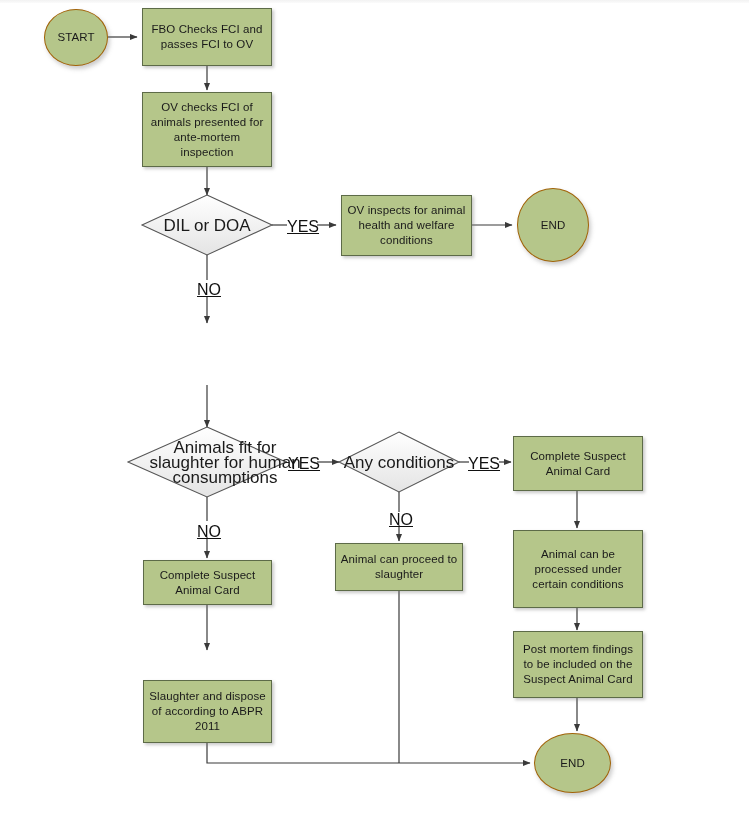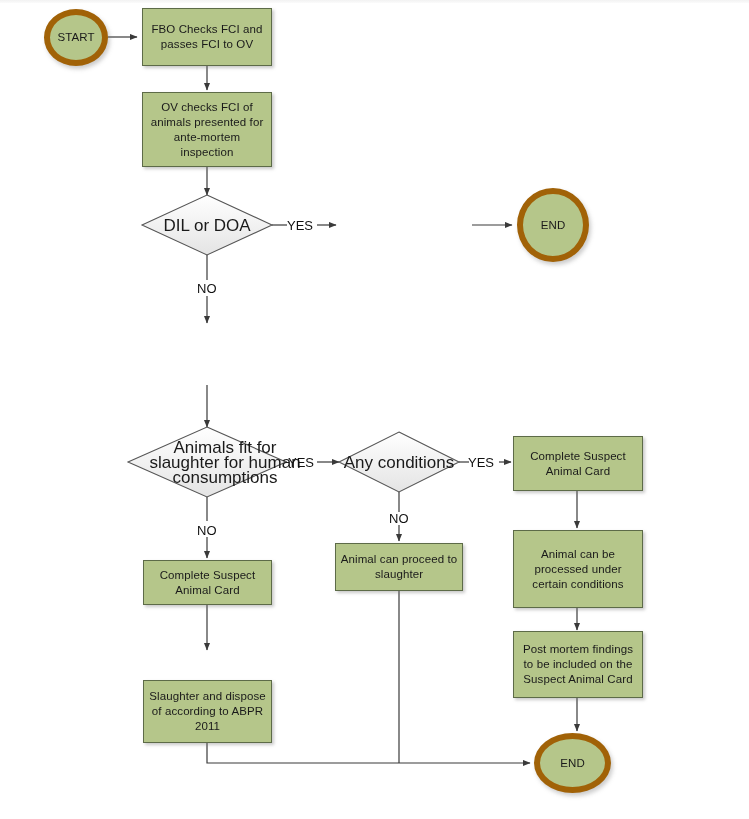--- a/index.html
+++ b/index.html
@@ -40,21 +40,21 @@
     letter-spacing: 0.1px;
   }
   .proc {
     background: #b5c68a;
     border: 1px solid #5d6b48;
     box-shadow: 2px 2px 3px rgba(120,120,120,0.40);
     padding: 2px 4px;
   }
   .term {
     background: #b5c68a;
-    border: 6px solid #a16207;
+    border: 1px solid #a16207;
     border-radius: 50%;
     box-shadow: 2px 3px 4px rgba(120,120,120,0.38);
   }
   .diamond-wrap {
     position: absolute;
   }
   .diamond-wrap svg {
     position: absolute;
     left: 0; top: 0;
     overflow: visible;
@@ -68,23 +68,24 @@
     align-items: center;
     justify-content: center;
     text-align: center;
     font-size: 17px;
     line-height: 15px;
     color: #1a1a1a;
     pointer-events: none;
   }
   .edge-label {
     position: absolute;
-    font-size: 13px;
+    font-size: 16px;
     color: #111111;
     white-space: nowrap;
+    text-decoration: underline;
   }
 </style>
 </head>
 <body>
 
 <div id="canvas">
 
   <div id="topstrip"></div>
 
   <svg id="wires" viewBox="0 0 749 819" xmlns="http://www.w3.org/2000/svg">
@@ -153,20 +154,23 @@
     <span>OV checks FCI of animals presented for ante-mortem inspection</span>
   </div>
 
   <div class="diamond-wrap" style="left:142px; top:195px; width:130px; height:60px;">
     <svg width="130" height="60" viewBox="0 0 130 60" xmlns="http://www.w3.org/2000/svg">
       <polygon points="65,0 130,30 65,60 0,30" fill="url(#dgrad)" stroke="#555555" stroke-width="1.1"></polygon>
     </svg>
     <div class="diamond-label">DIL or DOA</div>
   </div>
 
+  <div class="node proc" style="left:341px; top:195px; width:131px; height:61px;">
+    <span>OV inspects for animal health and welfare conditions</span>
+  </div>
 
   <div class="node term" style="left:517px; top:188px; width:72px; height:74px;">
     <span>END</span>
   </div>
 
 
   <div class="diamond-wrap" style="left:128px; top:427px; width:158px; height:70px;">
     <svg width="158" height="70" viewBox="0 0 158 70" xmlns="http://www.w3.org/2000/svg">
       <polygon points="79,0 158,35 79,70 0,35" fill="url(#dgrad)" stroke="#555555" stroke-width="1.1"></polygon>
     </svg>

